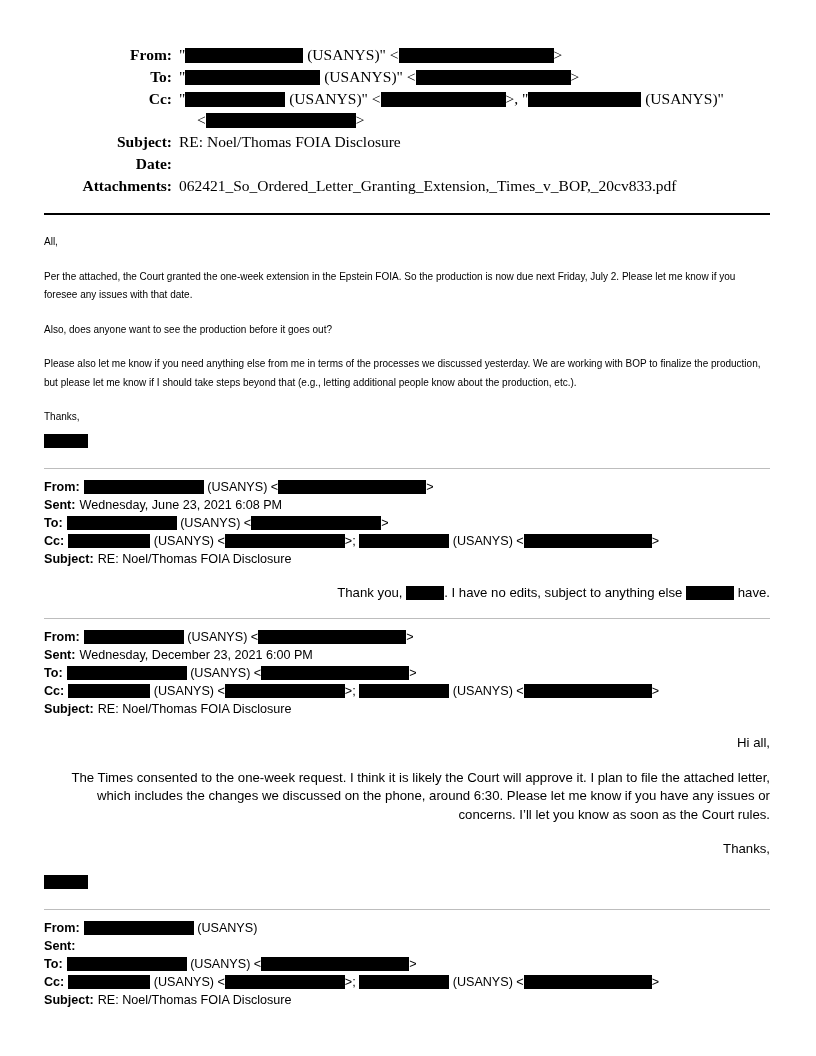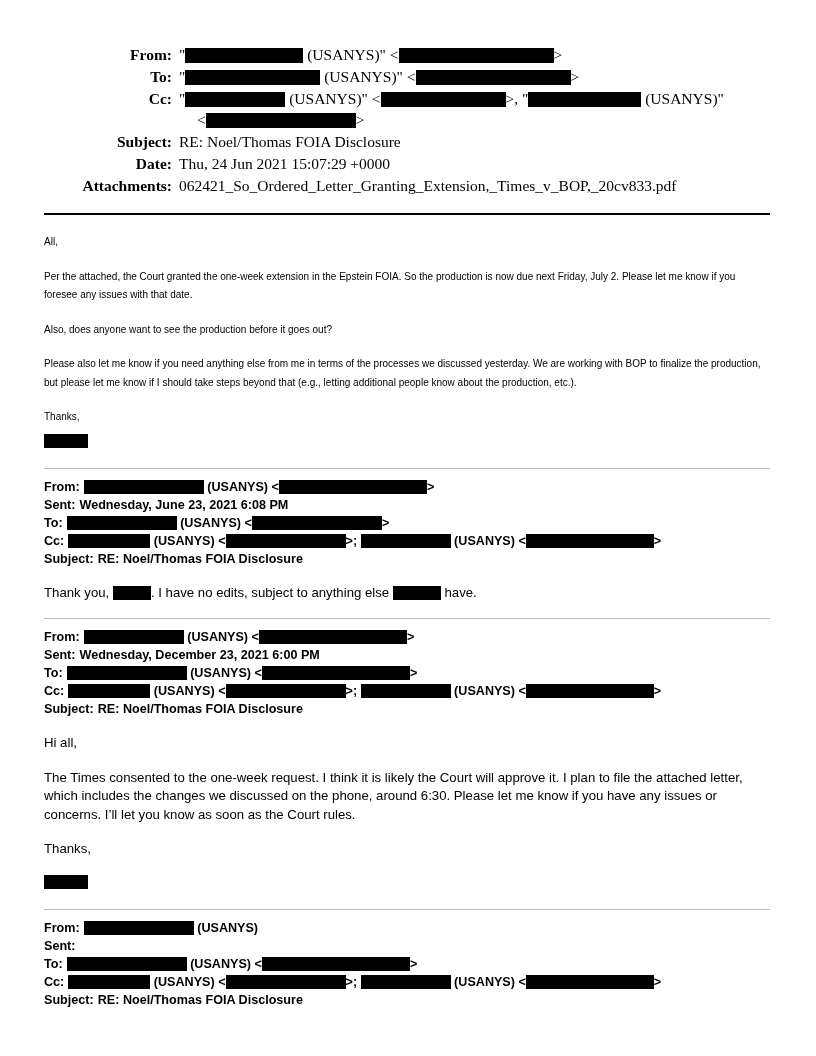--- a/index.html
+++ b/index.html
@@ -99,27 +99,27 @@
     line-height: 18px;
     white-space: nowrap;
     display: flex;
     align-items: center;
     min-height: 18px;
   }
   .qlabel {
     font-weight: bold;
     margin-right: 4px;
   }
-  .qtext { font-weight: bold; text-align: center; }
+  .qtext { font-weight: normal; text-align: center; }
   .qbody {
     font-size: 13.2px;
     line-height: 18.5px;
     margin-top: 16px;
   }
-  .qbody p { margin: 0 0 16px 0; }
+  .qbody p { margin: 0 0 16px 0; text-align: right; }
 </style>
 </head>
 <body>
 
 <div class="page">
 
   <div class="hdr">
 
     <div class="hdr-row">
       <div class="hdr-label">From:</div>
@@ -145,21 +145,20 @@
       </div>
     </div>
 
     <div class="hdr-row">
       <div class="hdr-label">Subject:</div>
       <div class="hdr-val">RE: Noel/Thomas FOIA Disclosure</div>
     </div>
 
     <div class="hdr-row">
       <div class="hdr-label">Date:</div>
-      <div class="hdr-val">Thu, 24 Jun 2021 15:07:29 +0000</div>
     </div>
 
     <div class="hdr-row">
       <div class="hdr-label">Attachments:</div>
       <div class="hdr-val">062421_So_Ordered_Letter_Granting_Extension,_Times_v_BOP,_20cv833.pdf</div>
     </div>
   </div>
 
   <hr class="hr-thick">
 

